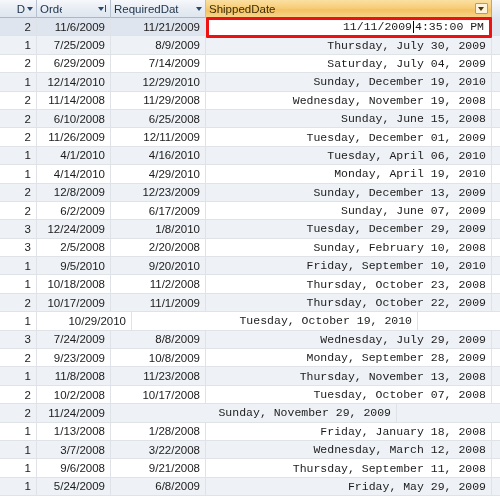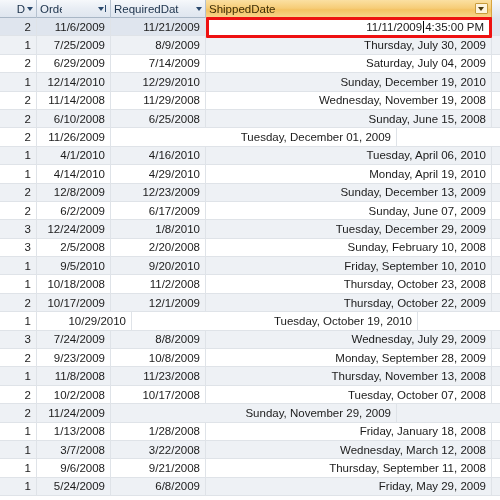--- a/index.html
+++ b/index.html
@@ -138,21 +138,21 @@
     height: 100%;
     box-sizing: border-box;
     border-right: 1px solid #dfe3e8;
     padding: 0 5px 0 3px;
     overflow: hidden;
     white-space: nowrap;
   }
   .c-id   { width: 37px; }
   .c-ord  { width: 74px; }
   .c-req  { width: 95px; }
-  .c-ship { width: 286px; }
+  .c-ship { width: 286px; font-family: Liberation Mono, monospace; }
   .c-tail { width: 8px; border-right: none; padding: 0; }
 
   
   .row.editing .c-ship {
     background: #ffffff;
     border-right: none;
     position: relative;
     padding-right: 8px;
   }
   .caret-bar {
@@ -256,20 +256,21 @@
       <div class="row alt">
         <div class="cell c-id">2</div>
         <div class="cell c-ord">6/10/2008</div>
         <div class="cell c-req">6/25/2008</div>
         <div class="cell c-ship">Sunday, June 15, 2008</div>
         <div class="cell c-tail alt" style="background: rgb(238, 241, 245);"></div>
       </div>
       <div class="row plain">
         <div class="cell c-id">2</div>
         <div class="cell c-ord">11/26/2009</div>
+        <div class="cell c-req">12/11/2009</div>
         <div class="cell c-ship">Tuesday, December 01, 2009</div>
         <div class="cell c-tail " style="background: rgb(255, 255, 255);"></div>
       </div>
       <div class="row alt">
         <div class="cell c-id">1</div>
         <div class="cell c-ord">4/1/2010</div>
         <div class="cell c-req">4/16/2010</div>
         <div class="cell c-ship">Tuesday, April 06, 2010</div>
         <div class="cell c-tail alt" style="background: rgb(238, 241, 245);"></div>
       </div>
@@ -318,21 +319,21 @@
       <div class="row plain">
         <div class="cell c-id">1</div>
         <div class="cell c-ord">10/18/2008</div>
         <div class="cell c-req">11/2/2008</div>
         <div class="cell c-ship">Thursday, October 23, 2008</div>
         <div class="cell c-tail " style="background: rgb(255, 255, 255);"></div>
       </div>
       <div class="row alt">
         <div class="cell c-id">2</div>
         <div class="cell c-ord">10/17/2009</div>
-        <div class="cell c-req">12/1/2009</div>
+        <div class="cell c-req">11/1/2009</div>
         <div class="cell c-ship">Thursday, October 22, 2009</div>
         <div class="cell c-tail alt" style="background: rgb(238, 241, 245);"></div>
       </div>
       <div class="row plain">
         <div class="cell c-id">1</div>
         <div class="cell c-req">10/29/2010</div>
         <div class="cell c-ship">Tuesday, October 19, 2010</div>
         <div class="cell c-tail " style="background: rgb(255, 255, 255);"></div>
       </div>
       <div class="row alt">

